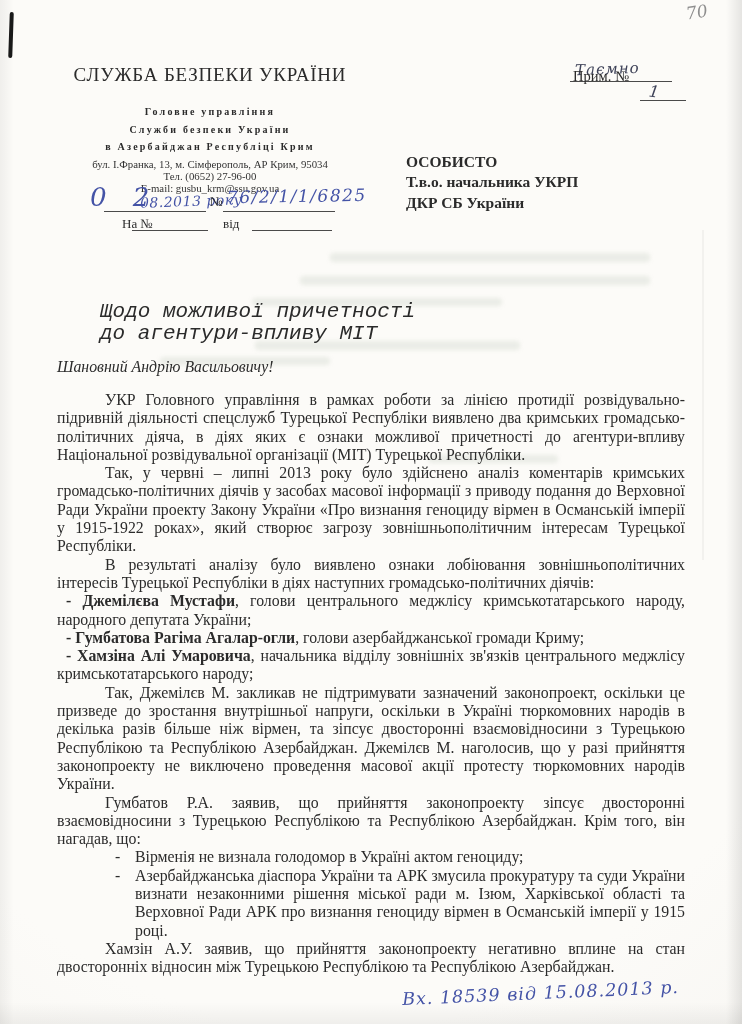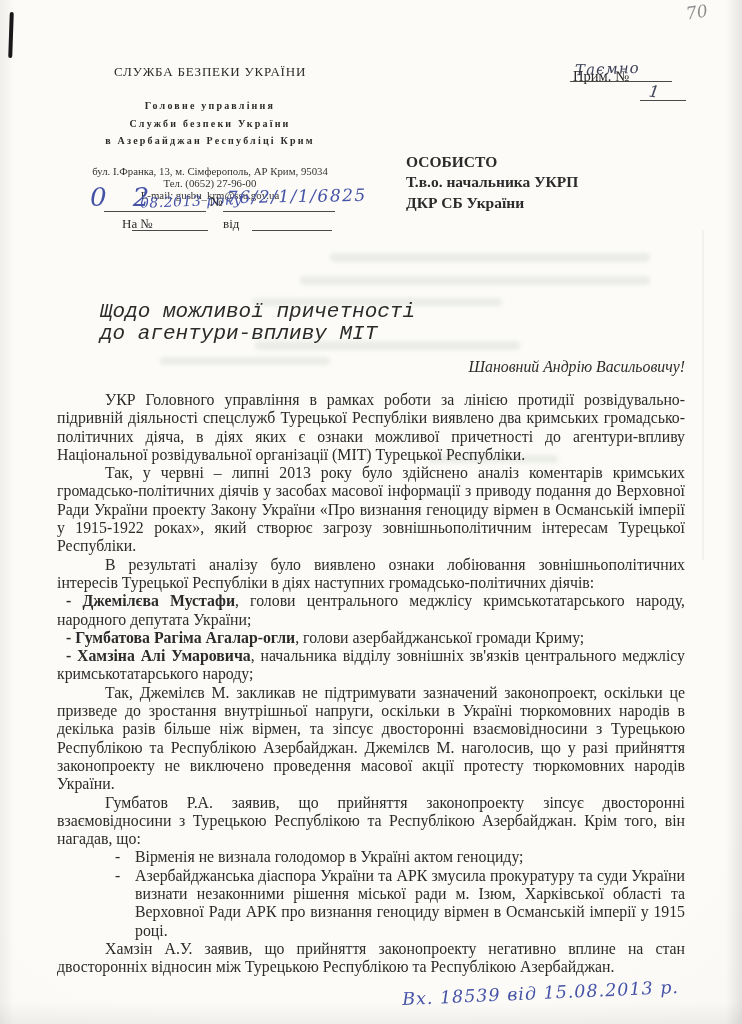--- a/index.html
+++ b/index.html
@@ -26,45 +26,45 @@
   
   .hw { font-family:"DejaVu Serif",serif; font-style:italic; }
   .ink-blue { color:#4453a6; }
   .ink-dark { color:#3e4258; }
   .pencil { color:#8e8e8e; }
 
   .page-number { left:686px; top:2px; font-size:17px; transform:rotate(-9deg); }
 
   
   .letterhead { left:50px; top:64px; width:320px; text-align:center; }
-  .org-name { font-size:13px; letter-spacing:0.8px; }
+  .org-name { font-size:19px; letter-spacing:0.8px; }
   .division { margin-top:17px; font-weight:bold; font-size:10px;
     letter-spacing:2.2px; line-height:17.5px; }
-  .contact { margin-top:15px; font-size:10.8px; line-height:12.3px; color:#333; }
+  .contact { margin-top:2px; font-size:10.8px; line-height:12.3px; color:#333; }
 
   .uline { position:absolute; height:1.2px; background:#4a4a4a; }
 
   .hw-day { left:90px; top:182px; font-size:26px; letter-spacing:9px; }
   .hw-date { left:140px; top:193px; font-size:14px; letter-spacing:0.5px; transform:rotate(-2deg); }
   .num-sign { left:210px; top:194px; font-size:13.5px; }
   .hw-number { left:227px; top:186px; font-size:17px; letter-spacing:1.5px; transform:rotate(-1deg); }
   .reply-label-na { left:94px; top:216px; font-size:13px;margin-left:28px; }
   .reply-label-vid { left:223px; top:216px; font-size:13px; }
 
   
   .secrecy { left:575px; top:60px; font-size:15px; letter-spacing:1px; transform:rotate(-2deg); }
   .copy-label { left:573px; top:68px; font-size:14.5px; }
   .copy-number { left:649px; top:82px; font-size:16px; transform:rotate(8deg); }
 
   
   .addressee { left:406px; top:152px; font-weight:bold; font-size:15.5px; line-height:20.4px; }
 
   
   .subject { left:100px; top:301px; font-style:italic; font-size:21px; line-height:21.5px;font-family:Liberation Mono, monospace; }
-  .salutation { left:57px; top:358px; width:628px; text-align:right;
+  .salutation { left:57px; top:358px; width:628px; text-align:left;
     font-style:italic; font-size:15.8px; }
 
   
   .body-text { left:57px; top:391px; width:628px; font-size:15.8px;
     line-height:18.3px; text-align:justify; }
   .body-text p { margin:0; }
   p.indent { text-indent:48px; }
   p.official { text-indent:9px; }
   p.official .nm { font-weight:bold; }
   .reminder { position:relative; padding-left:78px; }

